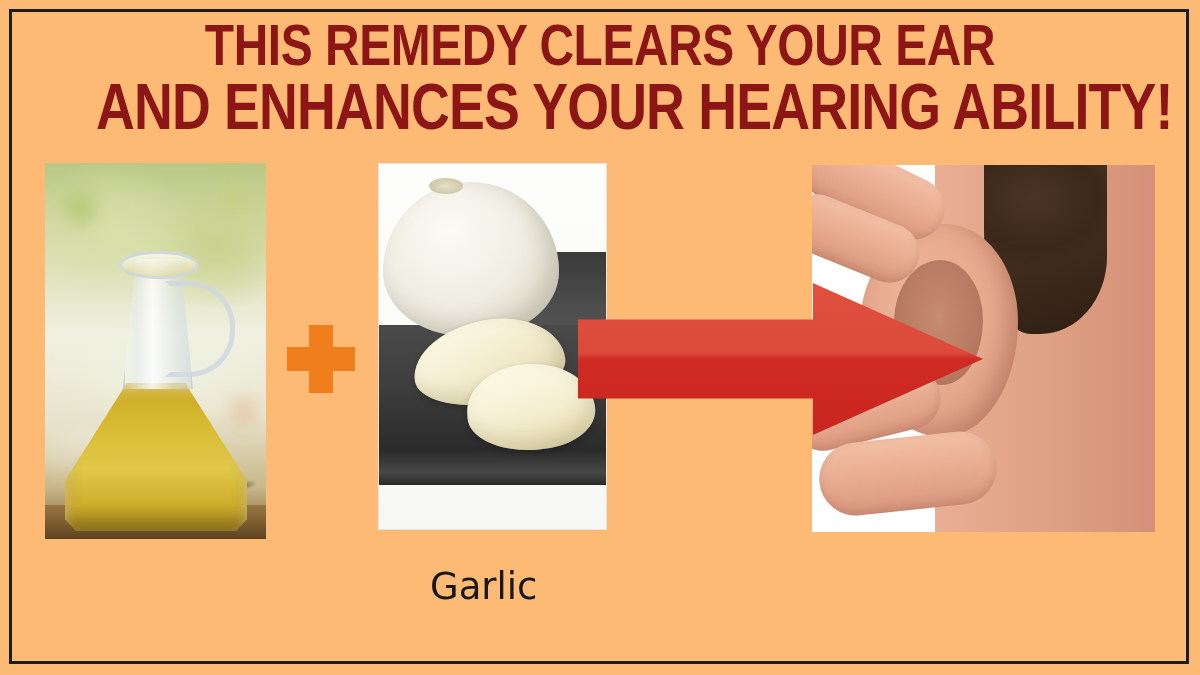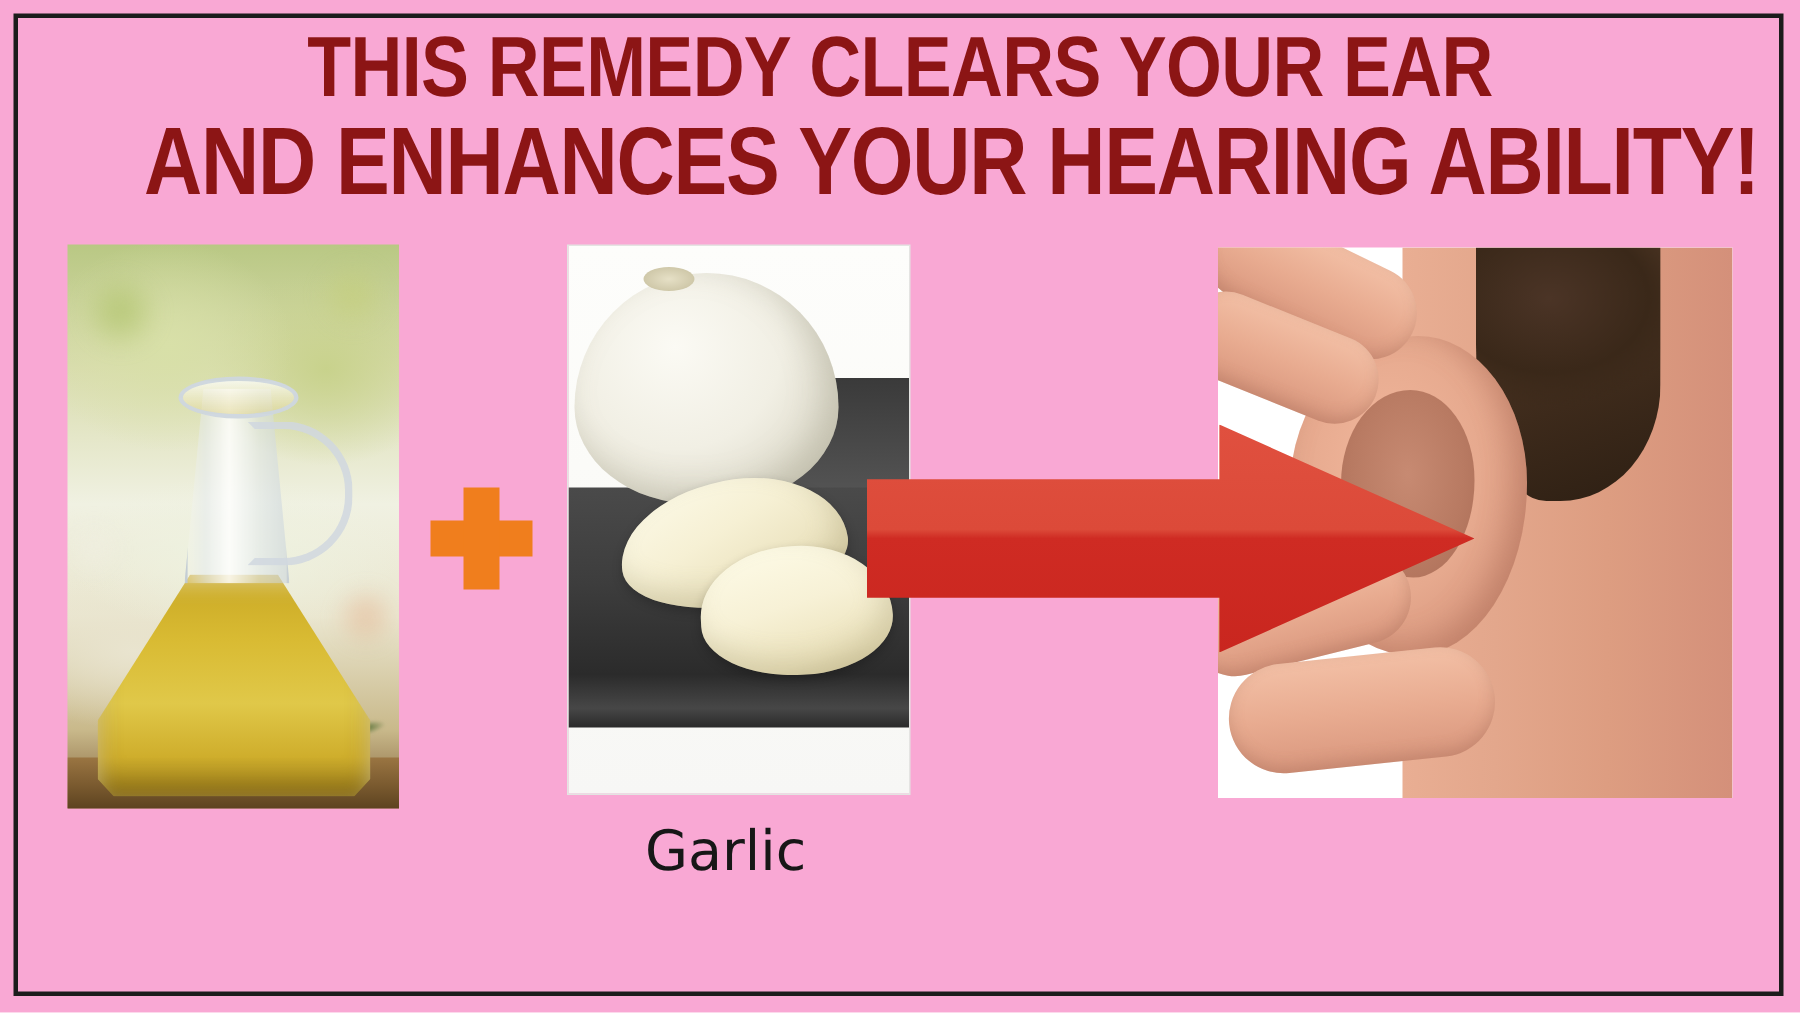--- a/index.html
+++ b/index.html
@@ -8,21 +8,21 @@
     background: #ffffff;
   }
   body {
     font-family: "Liberation Sans", sans-serif;
   }
 
   #infographic {
     position: relative;
     width: 1200px;
     height: 675px;
-    background: #f9a8d4;
+    background: #fdba74;
     overflow: hidden;
   }
 
   
   #frame-border {
     position: absolute;
     left: 9px;
     top: 9px;
     width: 1180px;
     height: 655px;
@@ -318,21 +318,21 @@
   
   .caption {
     position: absolute;
     color: #171717;
     font-family: "DejaVu Sans", sans-serif;
     font-size: 37px;
     font-weight: 400;
     white-space: nowrap;
   }
   #caption-olive-oil { left: 62px;  top: 546px; }
-  #caption-garlic    { left: 430px; top: 546px; text-align: center; }
+  #caption-garlic    { left: 430px; top: 565px; text-align: center; }
 </style>
 </head>
 <body>
 
 <div id="infographic">
 
   <div id="frame-border"></div>
 
   <div id="headline">
     <span class="headline-line" id="headline-line-1">THIS REMEDY CLEARS YOUR EAR</span>

